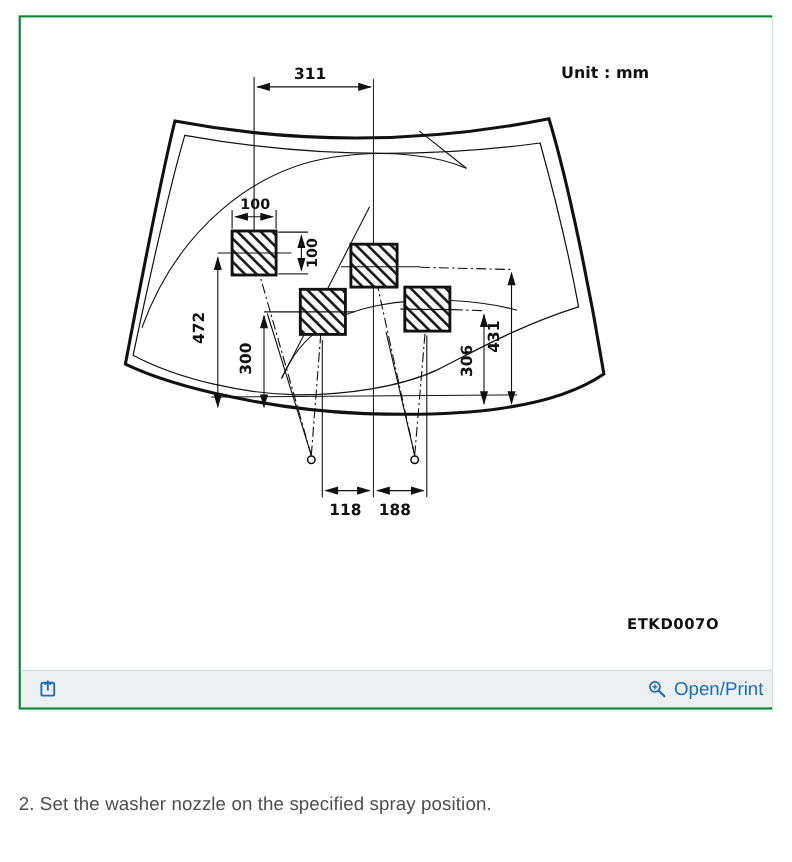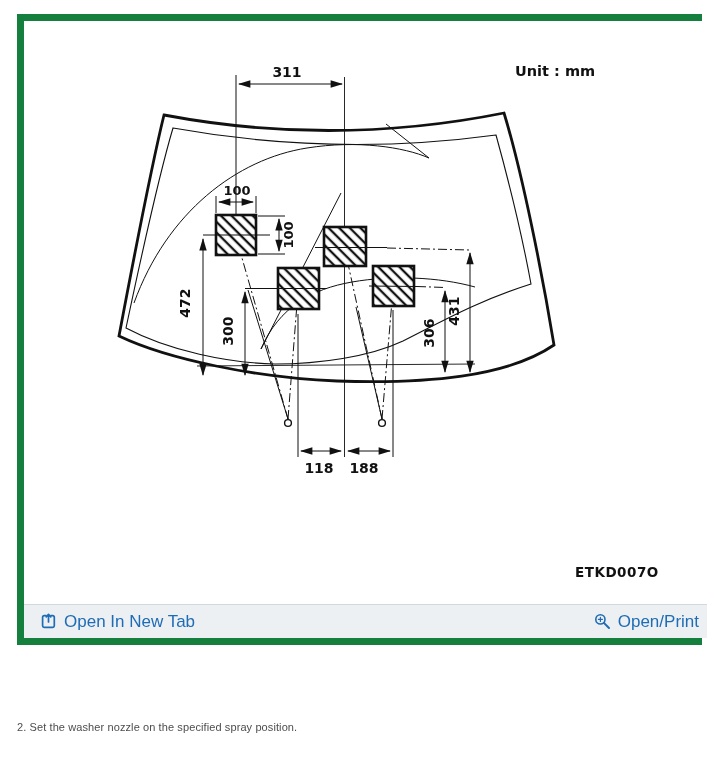--- a/index.html
+++ b/index.html
@@ -1,35 +1,35 @@
 <!DOCTYPE html>
 <html><head>
 <meta charset="utf-8">
 <style>
   html,body{margin:0;padding:0;background:#ffffff;}
   body{width:720px;height:784px;position:relative;font-family:"Liberation Sans",sans-serif;}
   .panel{
     position:absolute;left:17px;top:14px;width:685px;height:631px;
-    border:7px solid #15803d;background:#86efac;box-sizing:border-box;
+    border:2px solid #15803d;background:#86efac;box-sizing:border-box;
   }
   .img-area{position:absolute;left:0;top:0;width:683px;height:595px;background:#fff;overflow:hidden;}
   .toolbar{
     position:absolute;left:0;bottom:0;width:683px;height:34px;
     background:#edf0f3;border-top:1px solid #d3d8db;
     display:flex;align-items:center;justify-content:space-between;
     padding:0 8px 0 16px;box-sizing:border-box;
   }
   .tb-link{
     display:flex;align-items:center;gap:7px;color:#1e6cb5;
     font-size:17px;text-decoration:none;cursor:pointer;white-space:nowrap;
   }
   .tb-link svg{display:block;}
   .caption{
     position:absolute;left:17px;top:721px;width:690px;
-    font-size:11px;color:#4d4d4d;letter-spacing:0.1px;
+    font-size:17px;color:#4d4d4d;letter-spacing:0.1px;
   }
   svg text{fill:#111;}
   .dim{font-family:"DejaVu Sans",sans-serif;font-weight:bold;font-size:14px;}
   .dim-sm{font-family:"DejaVu Sans",sans-serif;font-weight:bold;font-size:13px;}
   .unit{font-family:"DejaVu Sans",sans-serif;font-weight:600;font-size:14.5px;}
   .figcode{font-family:"DejaVu Sans",sans-serif;font-weight:bold;font-size:13.5px;letter-spacing:0.5px;}
 </style>
 </head>
 <body>
 
@@ -137,21 +137,20 @@
       <text class="figcode" x="568" y="570">ETKD007O</text>
     </svg>
   </div>
 
   <div class="toolbar">
     <a class="tb-link">
       <svg width="17" height="17" viewBox="0 0 17 17" fill="none" stroke="#1e6cb5" stroke-width="1.7" stroke-linecap="round" stroke-linejoin="round">
         <path d="M6 2.7 H4.2 Q2.6 2.7 2.6 4.3 V12.8 Q2.6 14.4 4.2 14.4 H12.7 Q14.3 14.4 14.3 12.8 V4.3 Q14.3 2.7 12.7 2.7 H11"></path>
         <path d="M8.5 9 V1.6 M6.2 3.8 L8.5 1.4 L10.8 3.8"></path>
       </svg>
-      <span>Open In New Tab</span>
     </a>
     <a class="tb-link">
       <svg width="17" height="17" viewBox="0 0 17 17" fill="none" stroke="#1e6cb5" stroke-linecap="round">
         <circle cx="6.4" cy="6.4" r="4.6" stroke-width="1.6"></circle>
         <path d="M9.9 9.9 L15 15" stroke-width="2"></path>
         <path d="M6.4 4.4 V8.4 M4.4 6.4 H8.4" stroke-width="1.2"></path>
       </svg>
       <span>Open/Print</span>
     </a>
   </div>

